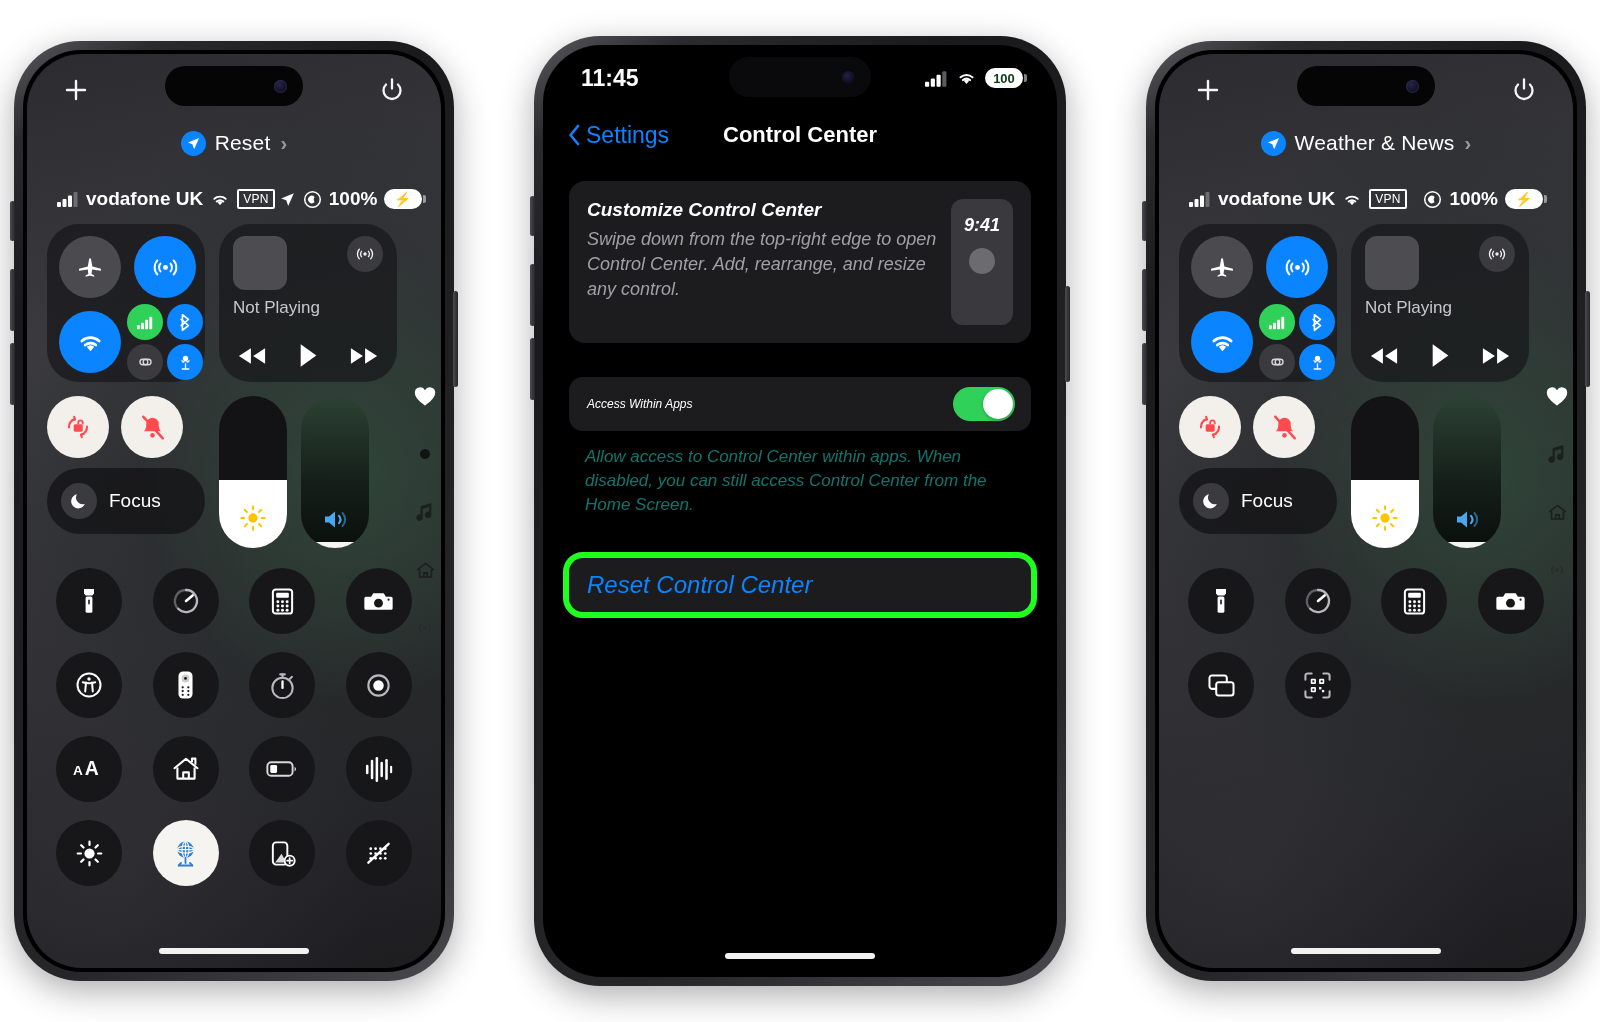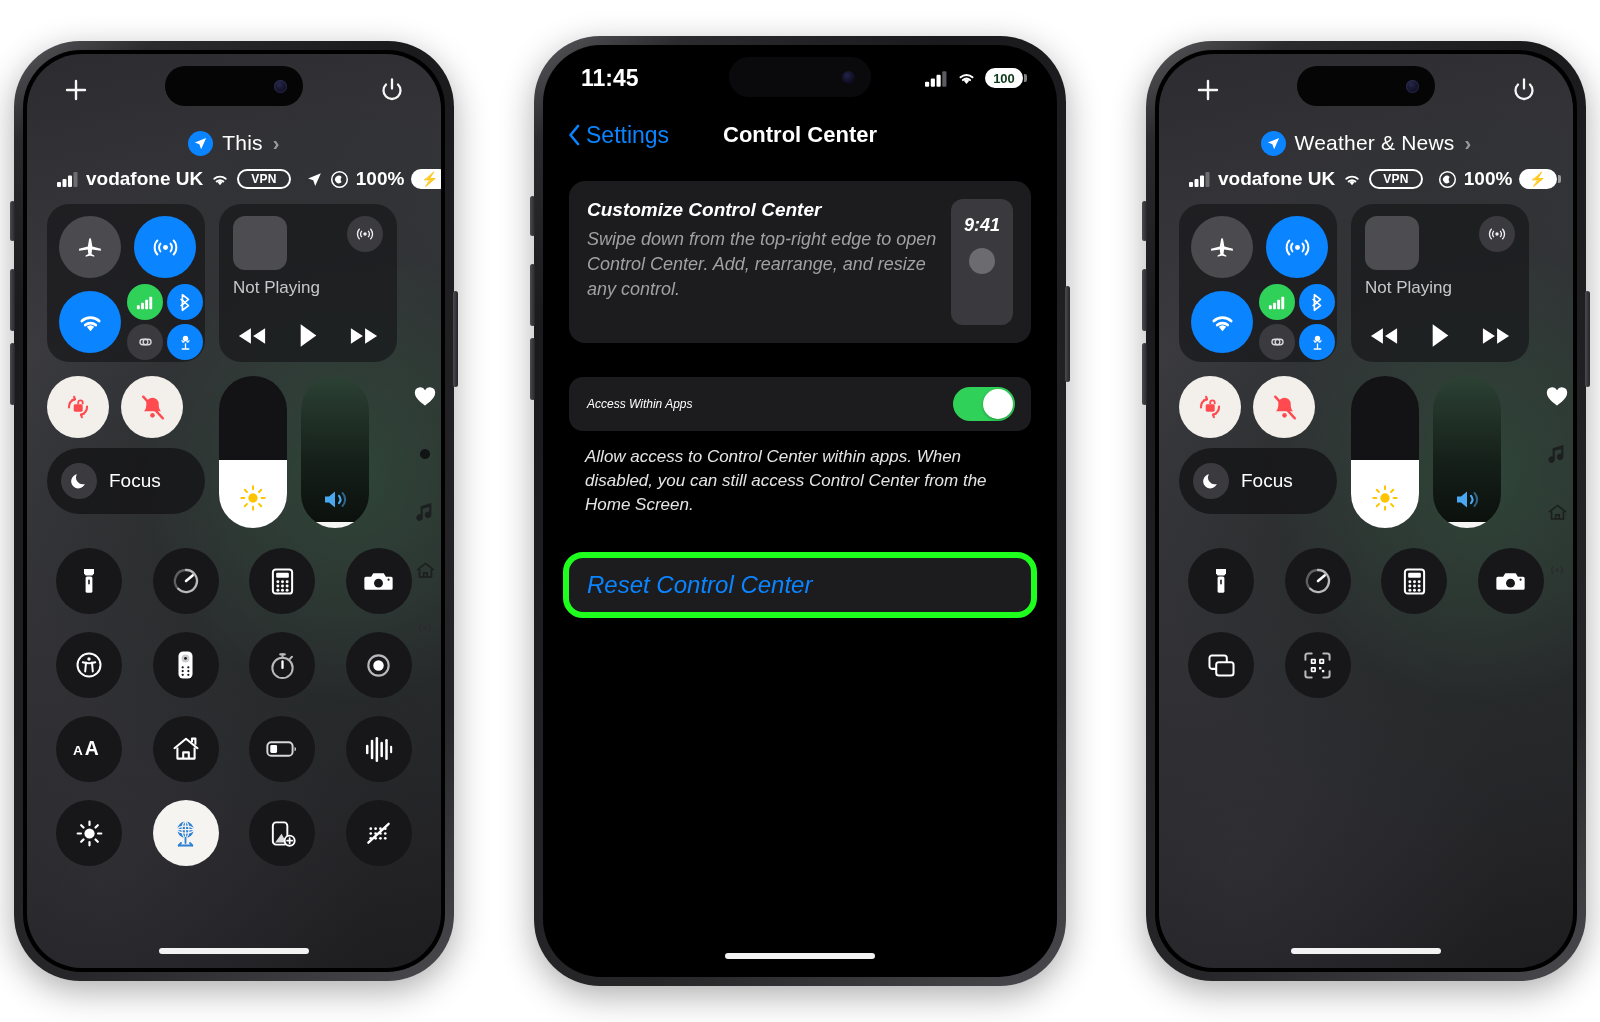--- a/index.html
+++ b/index.html
@@ -84,49 +84,50 @@
   }
   .focus-banner .fb-dot {
     width:25px; height:25px; border-radius:50%;
     background:#0a84ff;
     display:flex; align-items:center; justify-content:center;
   }
   .focus-banner .fb-label { color:#fff; font-size:21px; }
   .focus-banner .fb-chev { color:#9a9a9e; font-size:20px; font-weight:600; margin-left:1px; }
 
   .statusbar {
-    display:flex; align-items:center; gap:15px;
+    display:flex; align-items:center; gap:4px;
     height:38px; padding:0 10px; font-size:19px; font-weight:600;
     white-space:nowrap;
+    margin-top:20px;
   }
   .statusbar .left { display:flex; align-items:center; gap:7px; }
   .statusbar .right { display:flex; align-items:center; gap:7px; margin-left:auto; }
   .vpn-badge {
-    border:2px solid #fff; border-radius:10px;
-    font-size:12px; font-weight:700; padding:1px 12px; letter-spacing:.3px;
+    border:2px solid #fff; border-radius:2px;
+    font-size:12px; font-weight:400; padding:1px 4px; letter-spacing:.3px;
   }
   .batt {
     width:38px; height:20px; border:0; border-radius:10px;
     background:#ffffff; position:relative;
     display:flex; align-items:center; justify-content:center;
   }
   .batt::after {
     content:''; position:absolute; right:-4px; top:6px;
     width:3px; height:8px; border-radius:0 2px 2px 0; background:rgba(255,255,255,.5);
   }
   .batt .bolt { color:#0c3a19; font-size:14px; line-height:1; }
 
   
   .cc-body { position:relative; padding: 6px 0 0 0; }
   .cc-rowwrap { display:flex; gap:14px; }
 
   
   .mod {
     background: rgba(24,24,26,.72);
-    border-radius:22px;
+    border-radius:32px;
   }
   .conn {
     width:158px; height:158px;
     padding:12px;
     display:grid; grid-template-columns:1fr 1fr; grid-template-rows:1fr 1fr;
     gap:6px;
     place-items:center;
   }
   .circ {
     border-radius:50%;
@@ -271,21 +272,21 @@
   }
   .rowcell .rl { font-size:12px; }
   .switch {
     margin-left:auto; width:62px; height:34px; border-radius:17px; background:#30d158;
     position:relative; cursor:pointer;
   }
   .switch .knob {
     position:absolute; top:2px; right:2px; width:30px; height:30px; border-radius:50%;
     background:#fff; box-shadow:0 1px 3px rgba(0,0,0,.3);
   }
-  .footnote { font-size:17px; color:#e5e5e5; line-height:1.4; margin:14px 16px 0 16px; }
+  .footnote { font-size:17px; color:#0f766e; line-height:1.4; margin:14px 16px 0 16px; }
 
   .resetcell {
     margin-top:42px; position:relative;
     background:#1c1c1e; border-radius:14px; height:54px;
     display:flex; align-items:center; padding:0 18px;
     outline: 5px solid #1eff1e; outline-offset:1px;
     box-shadow: 0 0 0 5px #1eff1e;
   }
   .resetcell .rl { font-size:24px; color:#0a84ff; cursor:pointer; }
   .st-homebar {
@@ -325,21 +326,21 @@
               </svg>
             </div>
           </div>
 
           <div class="focus-banner">
             <span class="fb-dot">
               <svg viewBox="0 0 24 24" width="15" height="15">
                   <path d="M21 3L3 10.5l7.2 2.6L13 21z" fill="#fff"></path>
                 </svg>
             </span>
-            <span class="fb-label">This</span>
+            <span class="fb-label">Reset</span>
             <span class="fb-chev">›</span>
           </div>
 
           <div class="statusbar">
             <div class="left">
               <span>
                 <svg viewBox="0 0 22 16" width="22" height="16">
                   <rect x="0" y="11" width="4" height="5" rx="1" fill="#fff"></rect>
                   <rect x="5.5" y="8" width="4" height="8" rx="1" fill="#fff"></rect>
                   <rect x="11" y="4.5" width="4" height="11.5" rx="1" fill="#fff"></rect>

